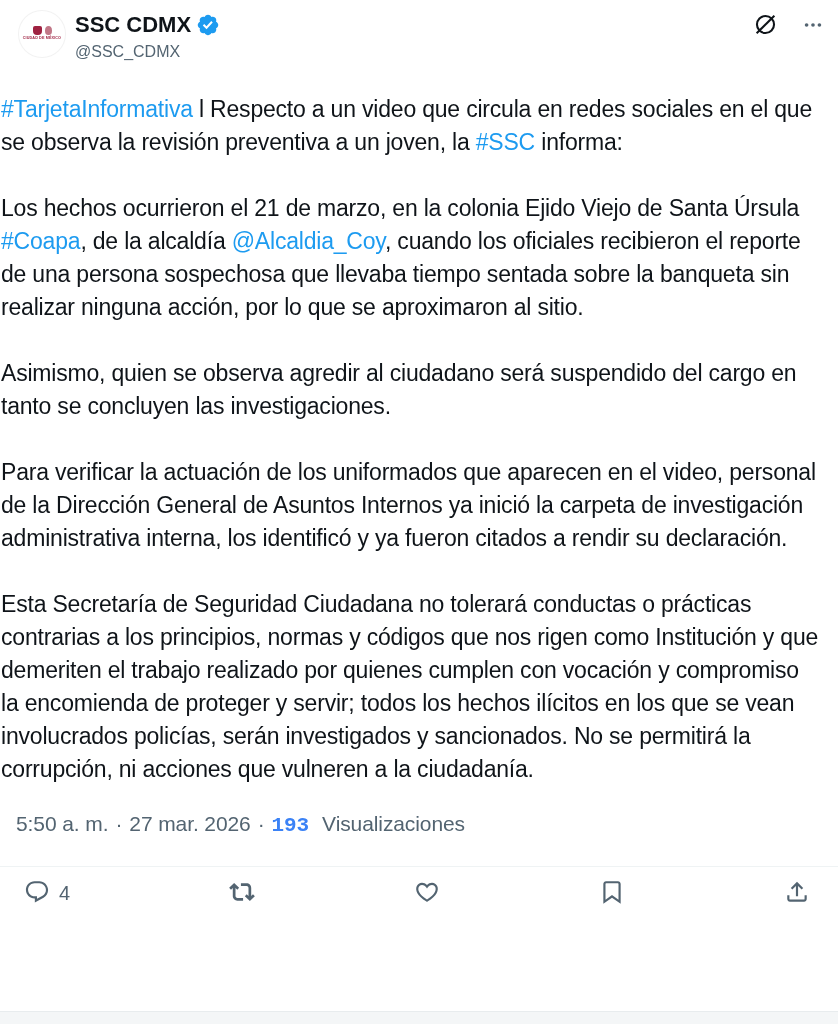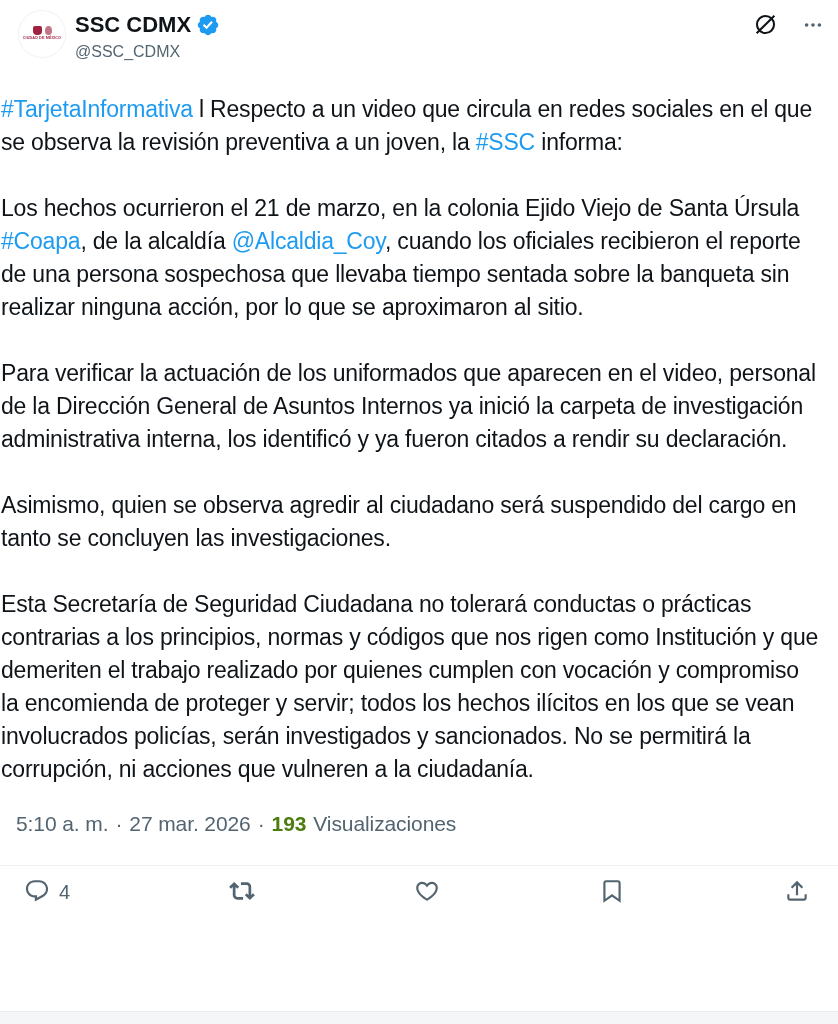--- a/index.html
+++ b/index.html
@@ -47,21 +47,21 @@
   .tweet-text .paragraph:last-child { margin-bottom: 0; }
   .link { color: #1d9bf0; cursor: pointer; text-decoration: none; }
 
   
   .tweet-meta {
     padding: 0 16px; margin-top: 26px;
     font-size: 21px; color: #536471; letter-spacing: -0.1px;
     display: flex; align-items: baseline;
   }
   .meta-sep { margin: 0 7px; }
-  .views-count { color: #4d7c0f; font-weight: bold; margin-right: 7px; }
+  .views-count { color: #3b82f6; font-weight: bold; margin-right: 13px; font-family: Liberation Mono, monospace; }
 
   
   .divider { border-top: 1px solid #eff3f4; margin: 29px 0 0 0; }
   .action-bar {
     display: flex; justify-content: space-between; align-items: center;
     padding: 12px 28px 0 24px;
   }
   .action-group { display: flex; align-items: center; gap: 9px; background: none; border: none; cursor: pointer; color: #536471; }
   .action-group svg { width: 26px; height: 26px; fill: currentColor; }
   .action-count { font-size: 20px; color: #536471; }
@@ -113,27 +113,27 @@
               <circle cx="19" cy="12" r="2"></circle>
           </svg>
         </span>
       </button>
     </div>
   </div>
 
   <div class="tweet-text">
       <div class="paragraph"><span class="link">#TarjetaInformativa</span><span> l Respecto a un video que circula en redes sociales en el que se observa la revisión preventiva a un joven, la </span><span class="link">#SSC</span><span> informa:</span></div>
       <div class="paragraph"><span>Los hechos ocurrieron el 21 de marzo, en la colonia Ejido Viejo de Santa Úrsula </span><span class="link">#Coapa</span><span>, de la alcaldía </span><span class="link">@Alcaldia_Coy</span><span>, cuando los oficiales recibieron el reporte de una persona sospechosa que llevaba tiempo sentada sobre la banqueta sin realizar ninguna acción, por lo que se aproximaron al sitio.</span></div>
+      <div class="paragraph"><span>Asimismo, quien se observa agredir al ciudadano será suspendido del cargo en tanto se concluyen las investigaciones.</span></div>
       <div class="paragraph"><span>Para verificar la actuación de los uniformados que aparecen en el video, personal de la Dirección General de Asuntos Internos ya inició la carpeta de investigación administrativa interna, los identificó y ya fueron citados a rendir su declaración.</span></div>
-      <div class="paragraph"><span>Asimismo, quien se observa agredir al ciudadano será suspendido del cargo en tanto se concluyen las investigaciones.</span></div>
       <div class="paragraph"><span>Esta Secretaría de Seguridad Ciudadana no tolerará conductas o prácticas contrarias a los principios, normas y códigos que nos rigen como Institución y que demeriten el trabajo realizado por quienes cumplen con vocación y compromiso la encomienda de proteger y servir; todos los hechos ilícitos en los que se vean involucrados policías, serán investigados y sancionados. No se permitirá la corrupción, ni acciones que vulneren a la ciudadanía.</span></div>
     </div>
 
   <div class="tweet-meta">
-    <span>5:10 a. m.</span>
+    <span>5:50 a. m.</span>
     <span class="meta-sep">·</span>
     <span>27 mar. 2026</span>
     <span class="meta-sep">·</span>
     <span class="views-count">193</span>
     <span>Visualizaciones</span>
   </div>
 
   <div class="divider"></div>
 
   <div class="action-bar">

